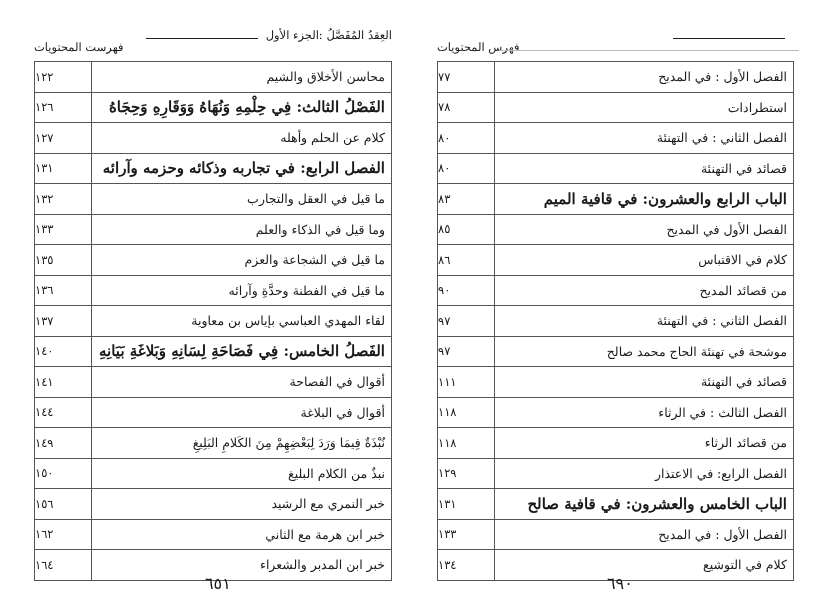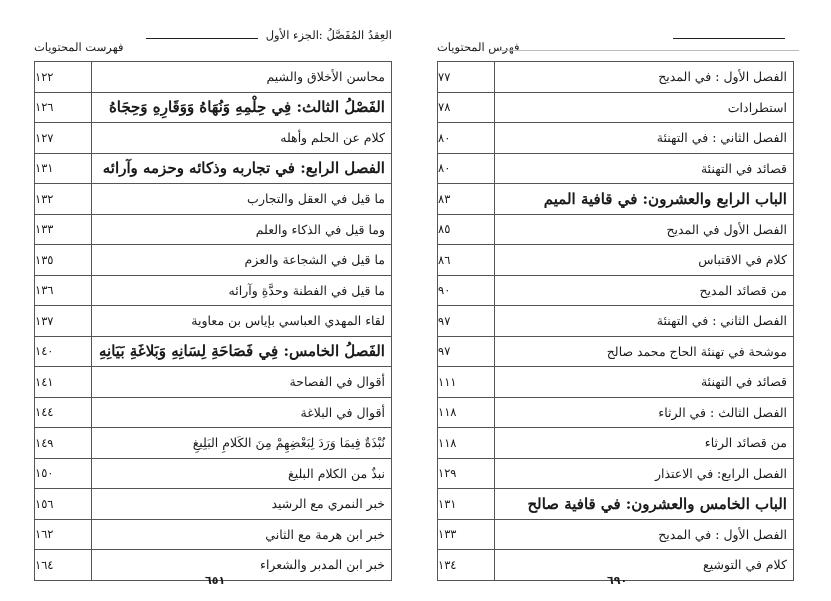--- a/index.html
+++ b/index.html
@@ -31,21 +31,21 @@
   table.toc td {
     border: 1px solid #555; height: 29.5px; padding: 0; font-size: 12.5px; vertical-align: middle;
   }
   table.toc td.title { text-align: right; padding-right: 6px; white-space: nowrap; overflow: hidden; }
   table.toc td.title.bold { font-weight: bold; font-size: 15px; }
   table.toc td.num { width: 48px; text-align: left; padding-right: 8px; font-family: "DejaVu Sans", sans-serif; font-size: 11.5px; }
   table.toc tr { border-bottom: 1px solid #777; }
   table.toc { border: 1.2px solid #333; }
 
   .folio {
-    position: absolute; top: 574px; font-size: 11px; font-family: "DejaVu Sans", sans-serif; direction: rtl; font-weight: bold;
+    position: absolute; top: 574px; font-size: 16px; font-family: "DejaVu Sans", sans-serif; direction: rtl;
   }
   .page.left .folio { left: 205px; }
   .page.right .folio { left: 192px; }
 </style>
 </head>
 <body>
 
 <div class="page left">
   <div class="running-head">
     <span class="book">العِقدُ المُفَصَّلُ :الجزء الأول</span>

